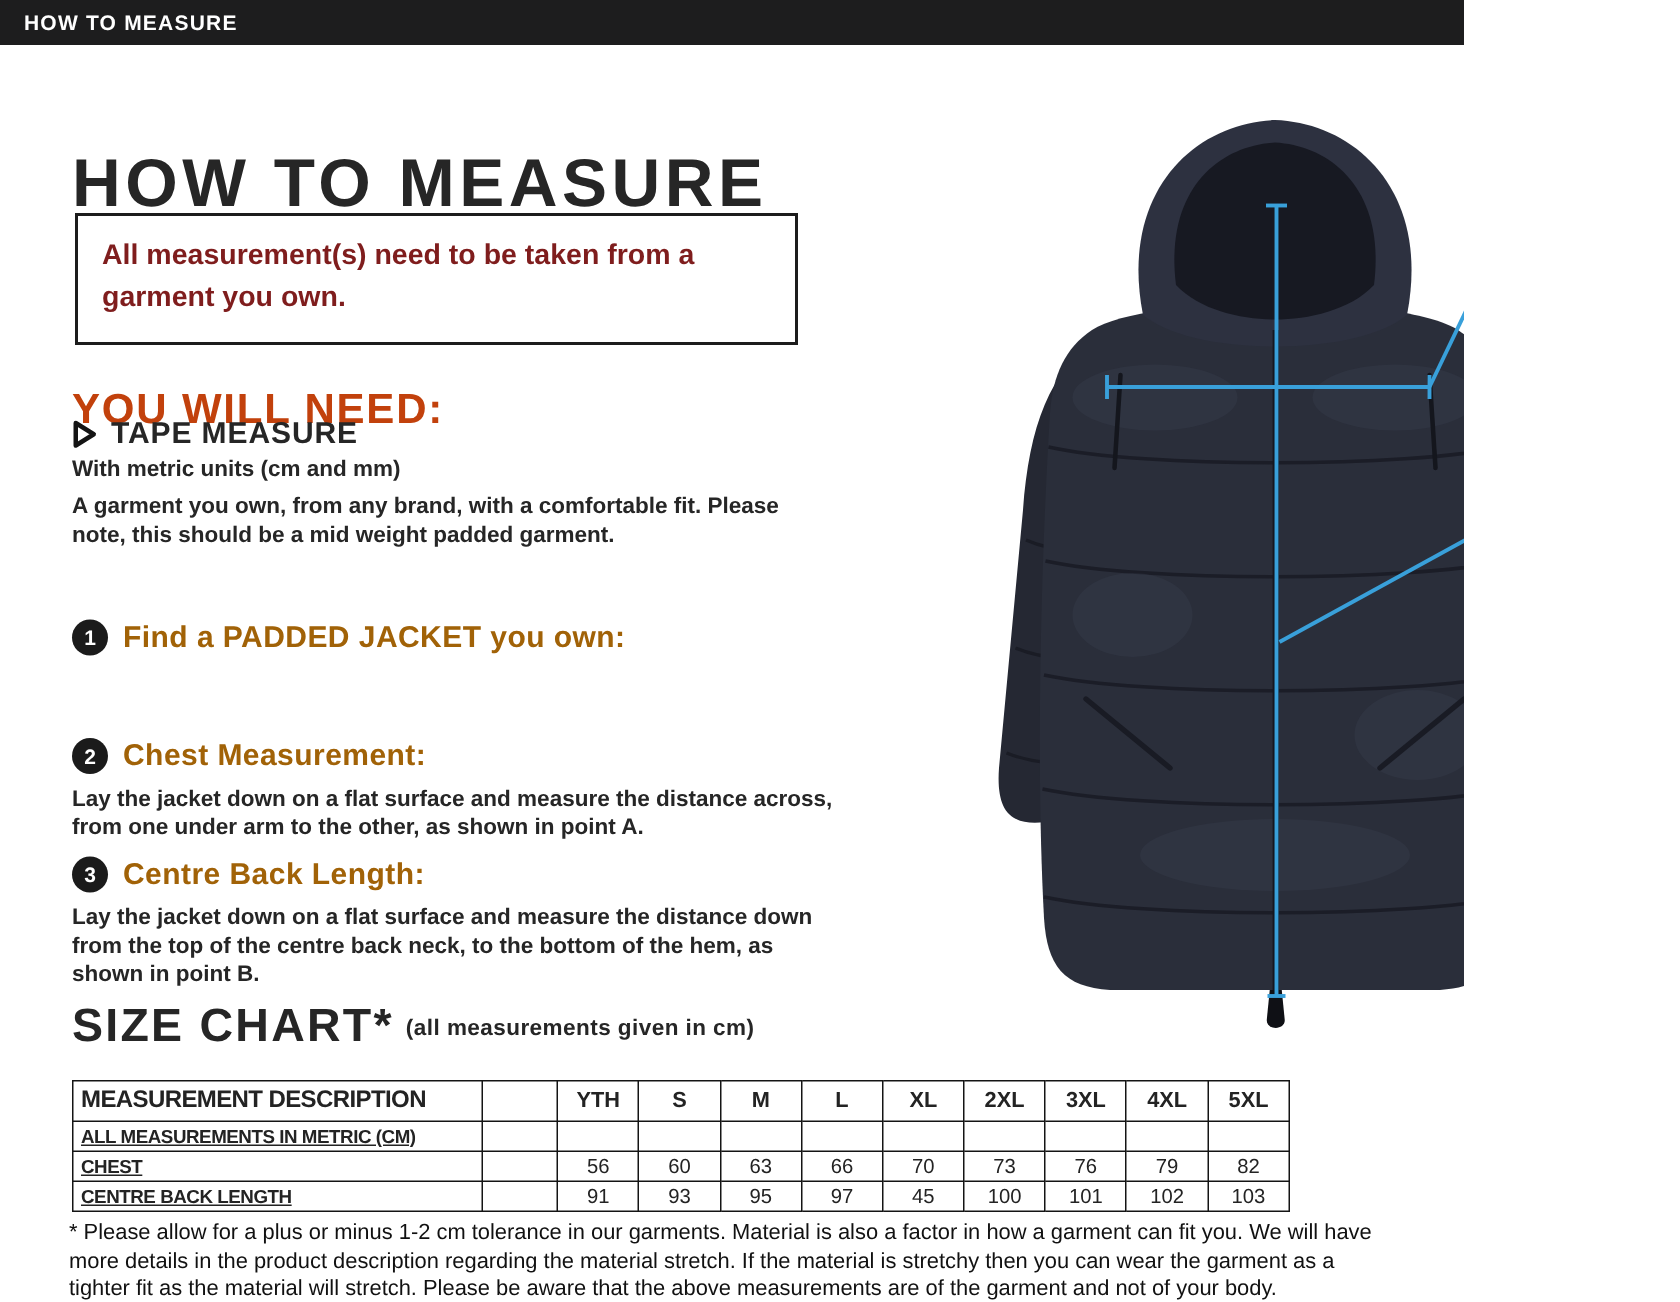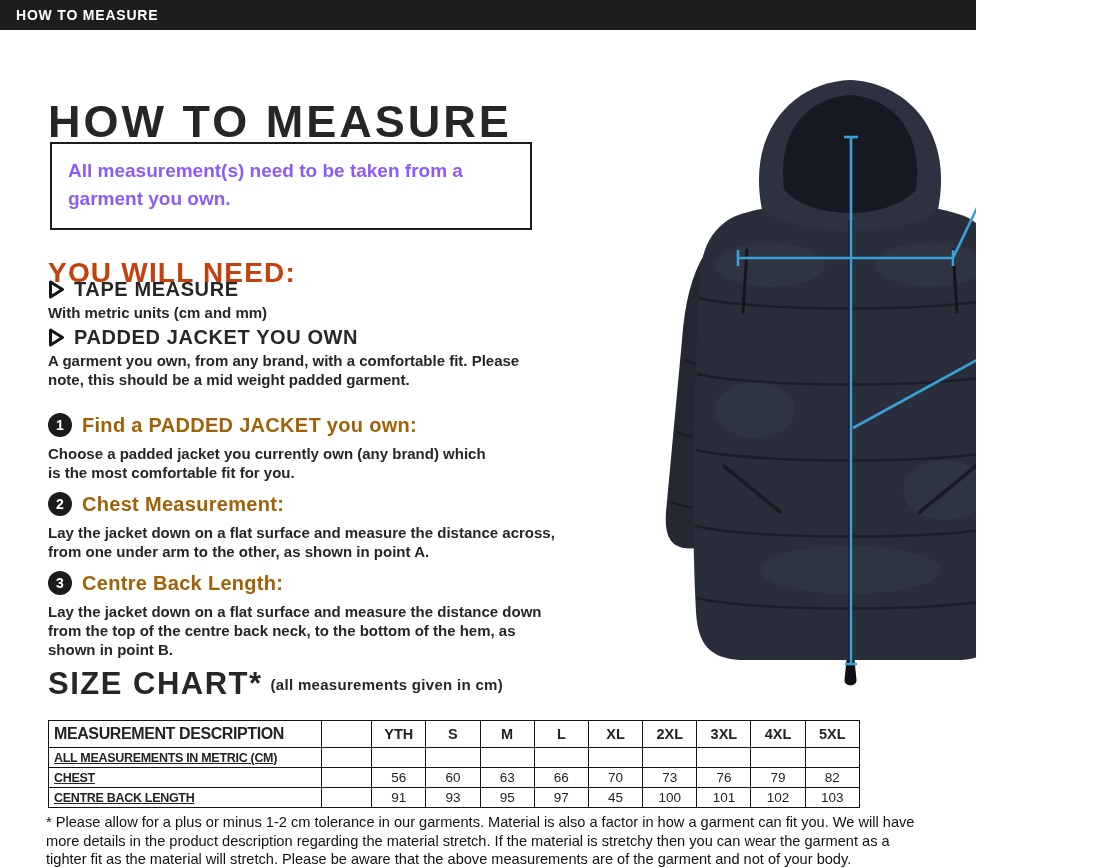--- a/index.html
+++ b/index.html
@@ -7,21 +7,21 @@
     position:relative;width:976px;height:868px;overflow:hidden;
     font-family:"Liberation Sans",sans-serif;color:#232323;background:#fff;
   }
   
   .topbar{position:absolute;left:0;top:0;width:1120px;height:30px;background:#1d1d1e;}
   .topbar-title{position:absolute;left:16px;top:7px;color:#fff;font-size:14px;font-weight:bold;letter-spacing:.8px;}
   .brand-logo{position:absolute;right:6px;top:1px;width:46px;height:28px;}
   
   .h1{position:absolute;left:48px;top:66px;font-size:45px;font-weight:bold;letter-spacing:3px;color:#262626;}
   .notice-box{position:absolute;left:50px;top:142px;width:446px;border:2.5px solid #1c1c1c;
-    padding:13px 16px 15px 16px;font-size:19px;font-weight:bold;line-height:28px;white-space:pre-line;color:#8b5cf6;}
+    padding:13px 16px 15px 16px;font-size:19px;font-weight:bold;line-height:28px;white-space:pre-line;color:#7f1d1d;}
   .h2{position:absolute;left:48px;top:234px;font-size:28px;font-weight:bold;letter-spacing:1.2px;color:#c2410c;}
   
   .need-item{position:absolute;left:48px;}
   .need-title{display:flex;align-items:center;gap:9px;font-size:20px;font-weight:bold;letter-spacing:.6px;color:#262626;}
   .need-desc{font-size:15px;font-weight:bold;line-height:19px;margin-top:2px;white-space:pre-line;color:#262626;}
   .tri{width:17px;height:19px;flex:0 0 auto;}
   
   .step{position:absolute;left:48px;}
   .step-head{display:flex;align-items:center;gap:10px;}
   .step-badge{width:24px;height:24px;border-radius:50%;background:#1b1b1b;color:#fff;
@@ -72,37 +72,29 @@
     <div class="need-title">
       <svg class="tri" viewBox="0 0 17 19">
         <polygon points="2.5,2 14.5,9.5 2.5,17" fill="none" stroke="#141414" stroke-width="3" stroke-linejoin="round"></polygon>
       </svg>
       <span>TAPE MEASURE</span>
     </div>
     <div class="need-desc">With metric units (cm and mm)</div>
   </div>
 
   <div class="need-item" style="top:326px;">
-    <div class="need-title">
-      <svg class="tri" viewBox="0 0 17 19">
-        <polygon points="2.5,2 14.5,9.5 2.5,17" fill="none" stroke="#141414" stroke-width="3" stroke-linejoin="round"></polygon>
-      </svg>
-      <span>PADDED JACKET YOU OWN</span>
-    </div>
     <div class="need-desc">A garment you own, from any brand, with a comfortable fit. Please
 note, this should be a mid weight padded garment.</div>
   </div>
 
   <div class="step" style="top:413px;">
     <div class="step-head">
       <div class="step-badge">1</div>
       <div class="step-title">Find a PADDED JACKET you own:</div>
     </div>
-    <div class="step-desc">Choose a padded jacket you currently own (any brand) which
-is the most comfortable fit for you.</div>
   </div>
 
   <div class="step" style="top:492px;">
     <div class="step-head">
       <div class="step-badge">2</div>
       <div class="step-title">Chest Measurement:</div>
     </div>
     <div class="step-desc">Lay the jacket down on a flat surface and measure the distance across,
 from one under arm to the other, as shown in point A.</div>
   </div>

